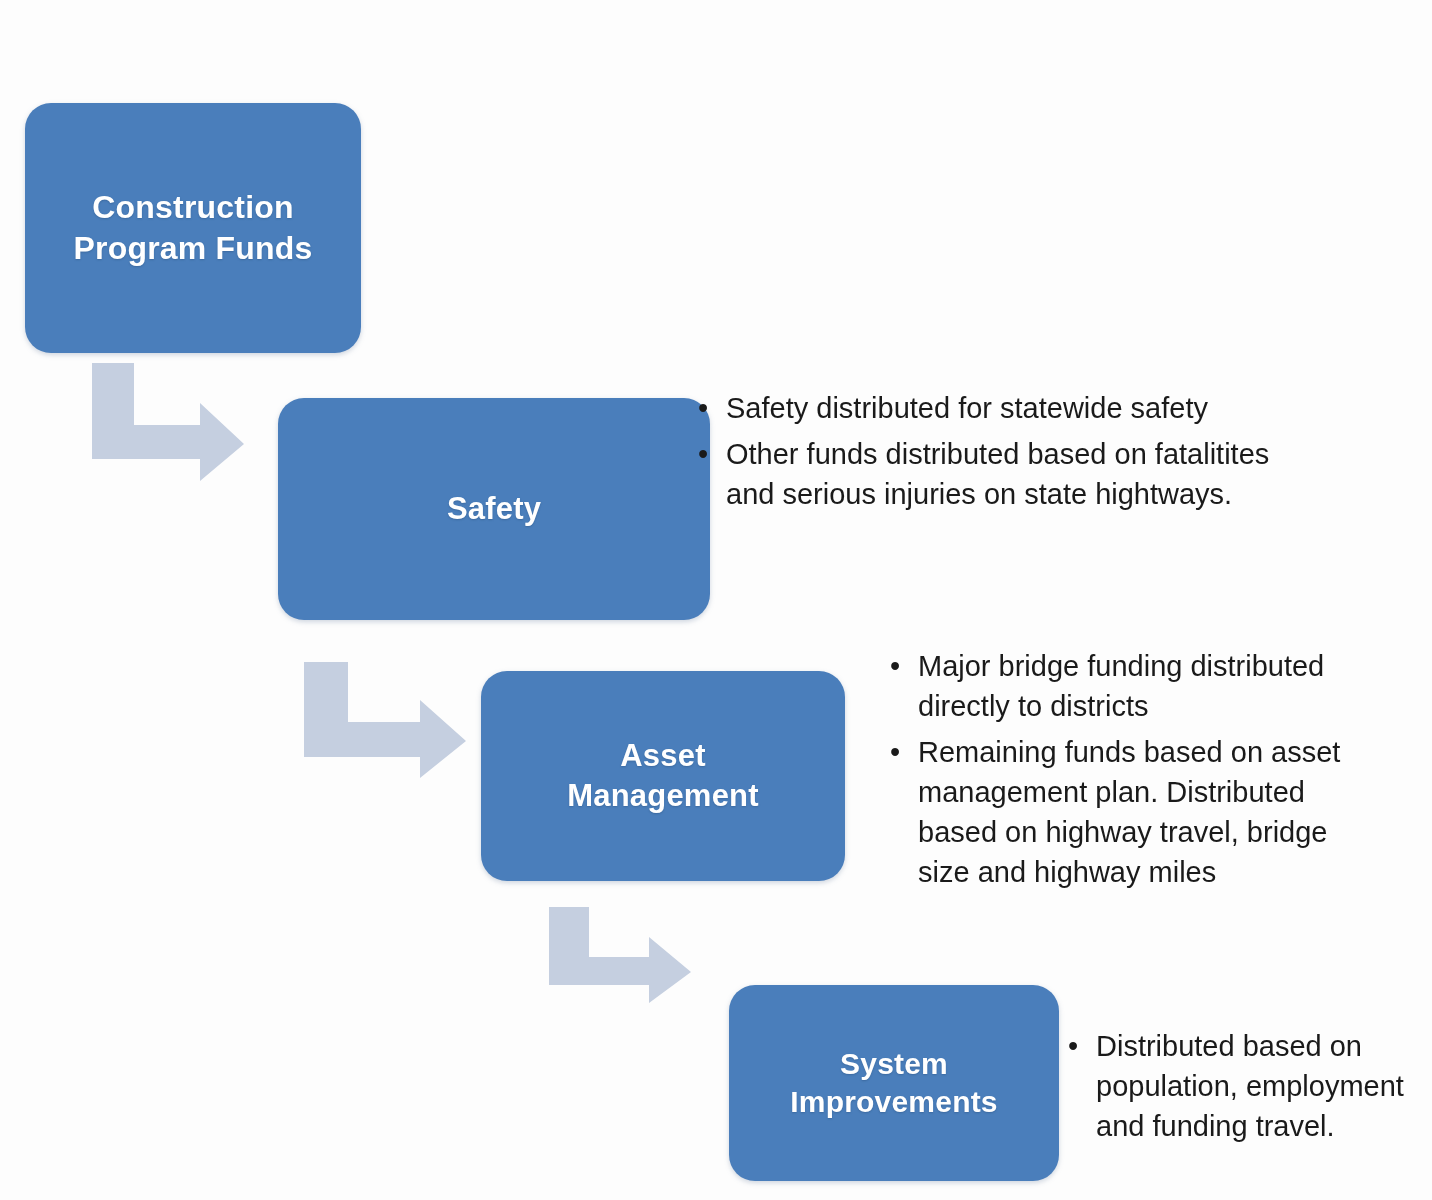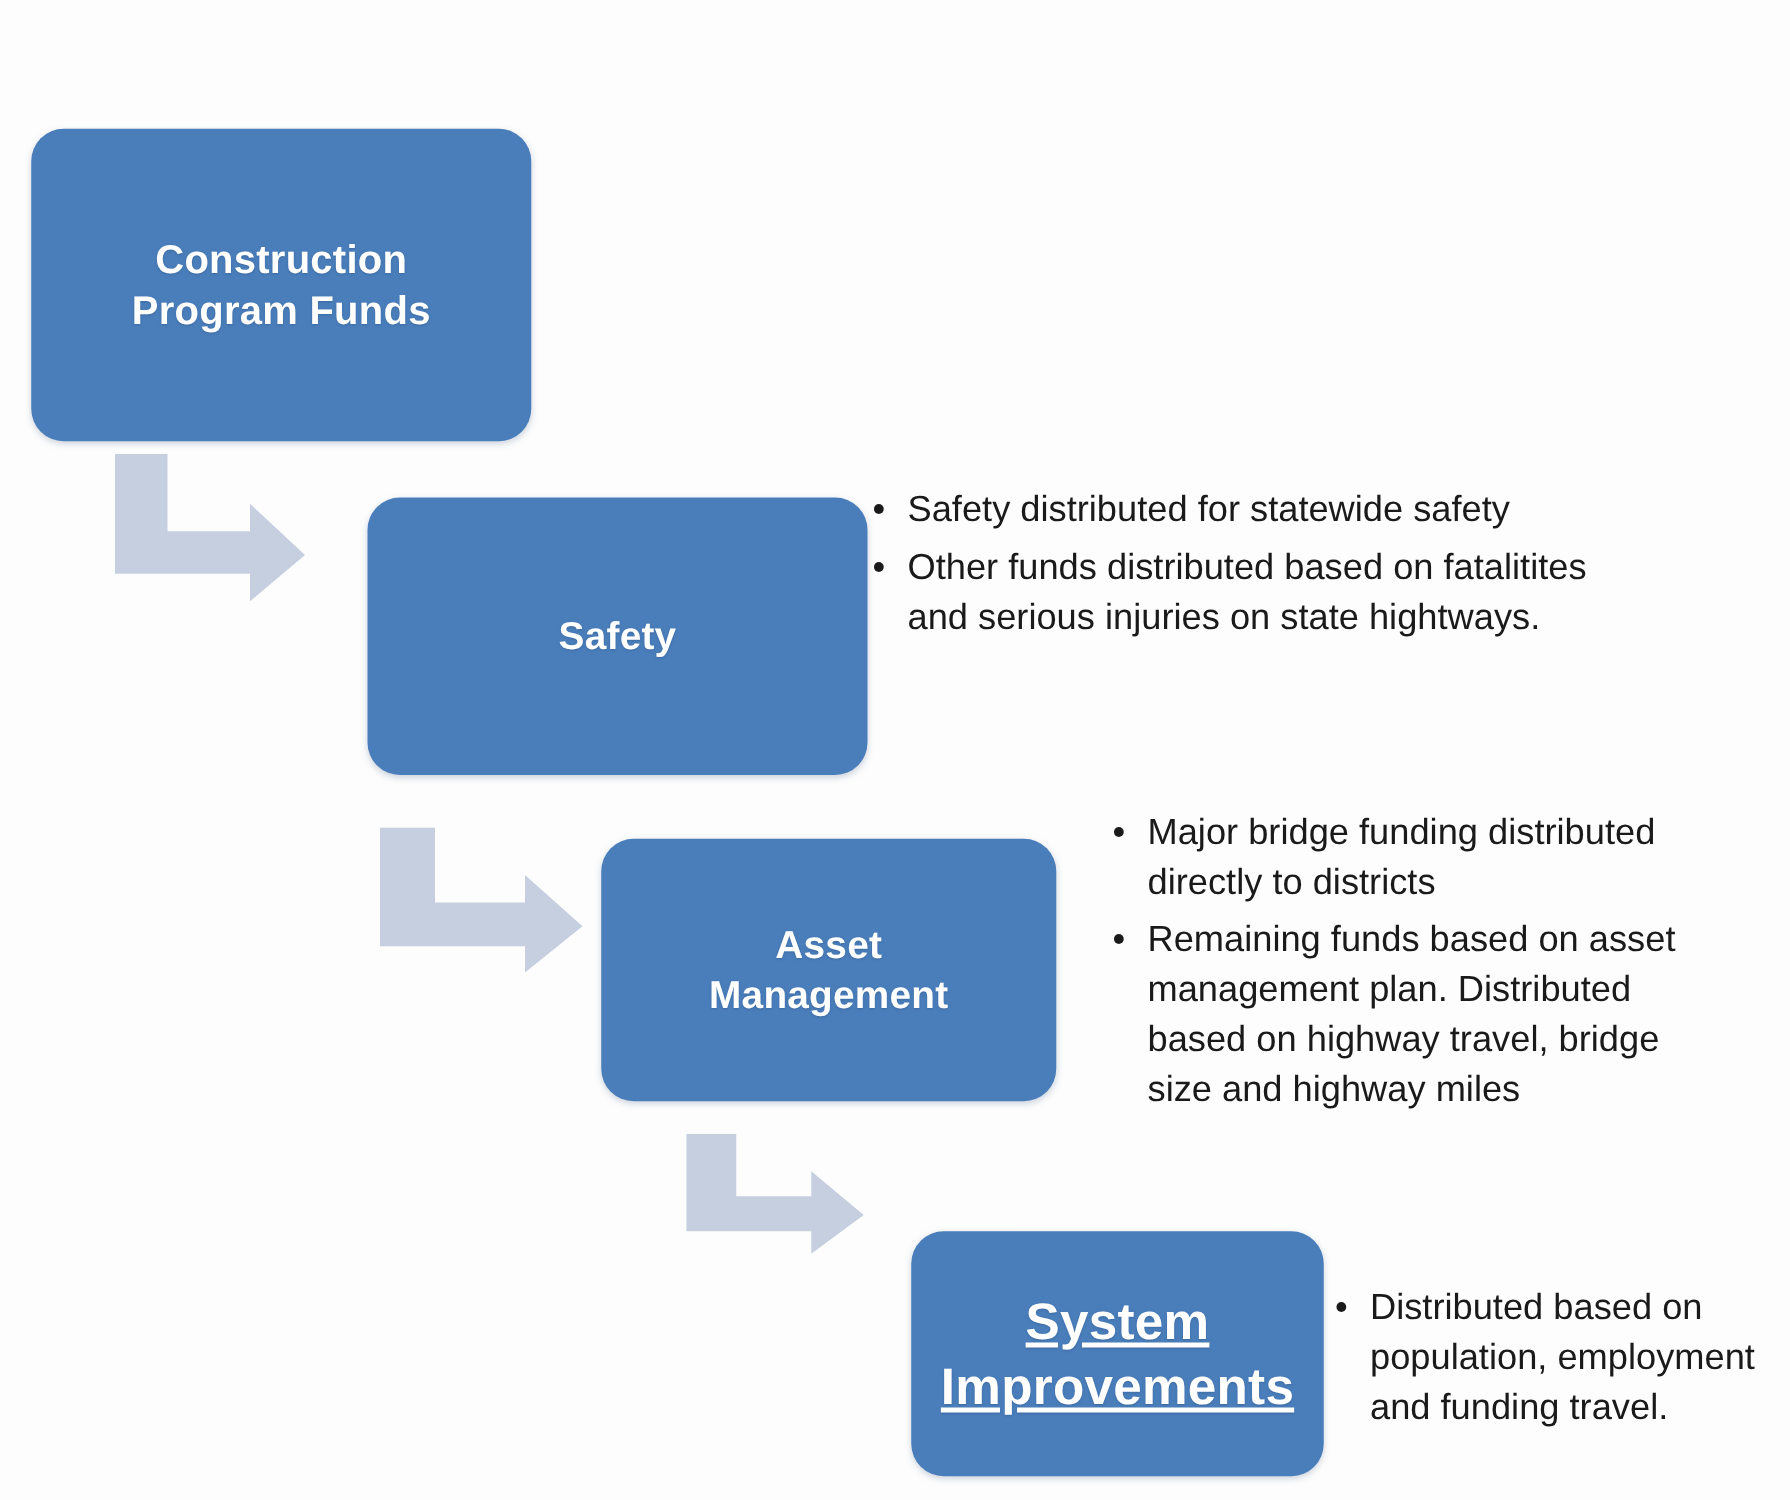--- a/index.html
+++ b/index.html
@@ -35,28 +35,28 @@
     color: #ffffff;
     font-weight: bold;
     font-size: 31px;
     line-height: 1.28;
     text-align: center;
     letter-spacing: 0.2px;
     white-space: pre-line;
     text-shadow: 0 1px 2px rgba(35,70,110,0.35);
   }
 
-  #node-construction { left: 25px;  top: 103px;  width: 400px; height: 250px; }
-  #node-safety       { left: 294px; top: 398px;  width: 400px; height: 222px; }
+  #node-construction { left: 25px;  top: 103px;  width: 336px; height: 250px; }
+  #node-safety       { left: 278px; top: 398px;  width: 432px; height: 222px; }
   #node-asset        { left: 481px; top: 671px;  width: 364px; height: 210px; justify-content: center; }
   #node-system       { left: 729px; top: 985px;  width: 330px; height: 196px; }
 
   #node-construction .node-label { font-size: 32px; }
   #node-asset .node-label        { font-size: 31px; }
-  #node-system .node-label       { font-size: 41px; text-decoration: underline; }
+  #node-system .node-label       { font-size: 30px; }
 
   
   .arrow {
     position: absolute;
   }
   .arrow svg { display: block; }
 
   #arrow-1 { left: 92px;  top: 363px; width: 152px; height: 118px; }
   #arrow-2 { left: 304px; top: 662px; width: 162px; height: 116px; }
   #arrow-3 { left: 549px; top: 907px; width: 142px; height: 96px;  }

